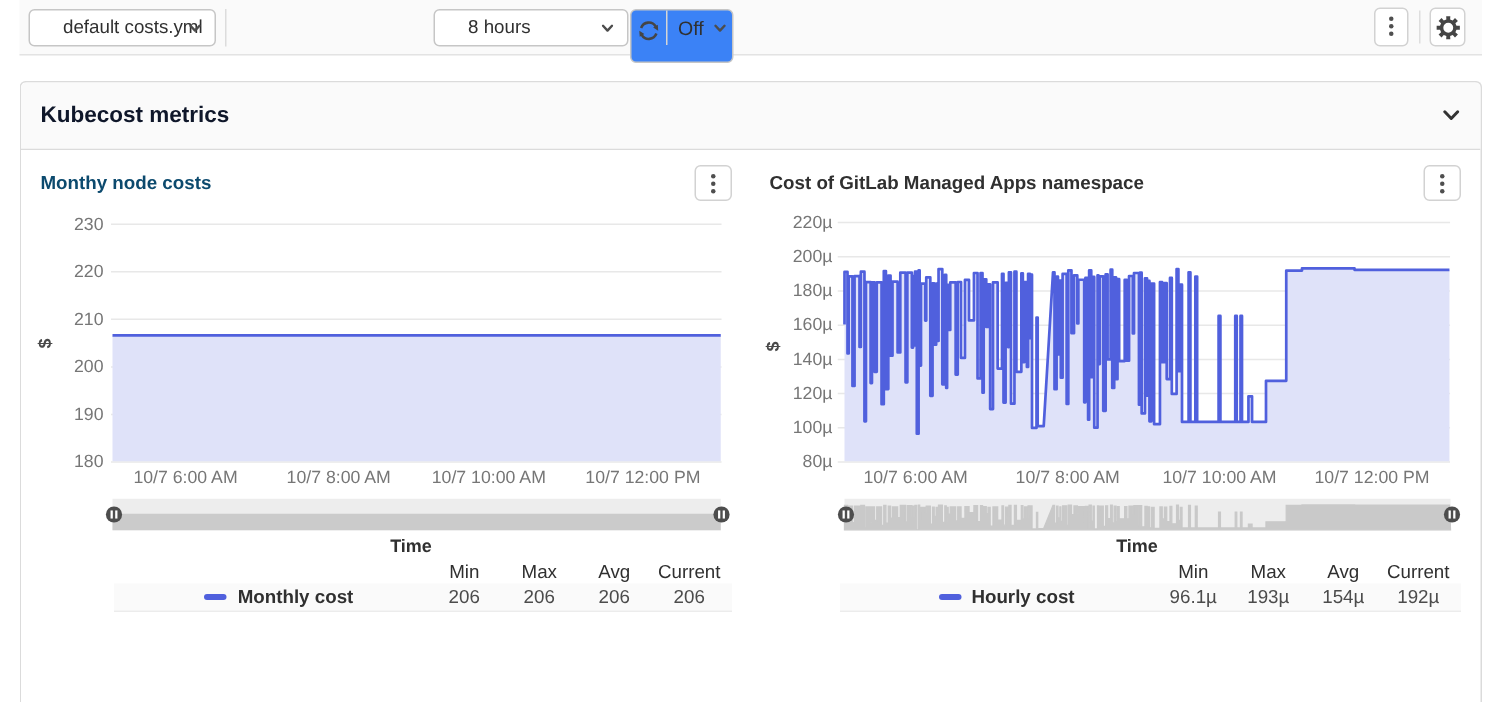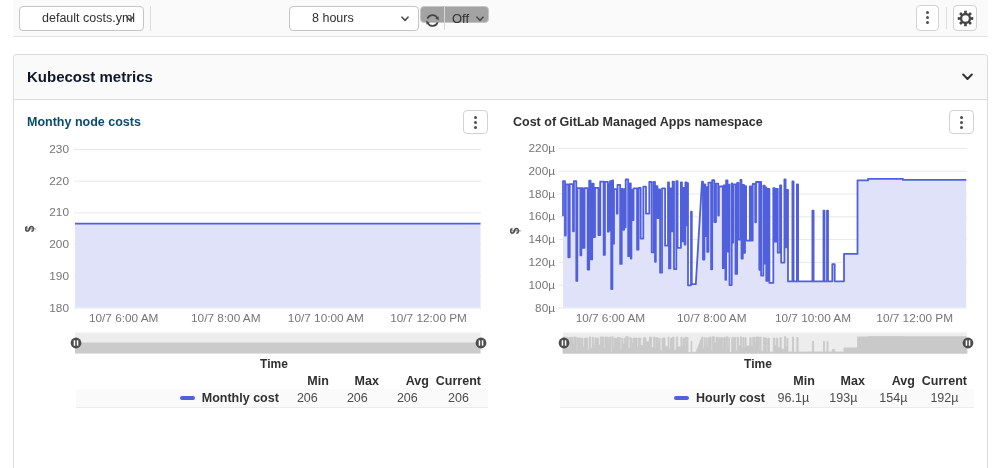--- a/index.html
+++ b/index.html
@@ -7,43 +7,43 @@
 #page { position:relative; width:1000px; height:468px; overflow:hidden; }
 .abs { position:absolute; }
 .sel { position:absolute; top:6px; height:25px; background:#fff; border:1px solid #c6c6c6;
        border-radius:4px; font-size:12.5px; color:#303030; line-height:23px; padding-left:22px; }
 .sel svg { position:absolute; right:9px; top:9px; }
 .btn { position:absolute; background:#fff; border:1px solid #d2d2d2; border-radius:4px; }
 .kebab span { position:absolute; left:50%; width:3px; height:3px; margin-left:-1.5px;
               border-radius:50%; background:#4f4f4f; }
 table.legend { border-collapse:collapse; width:100%; font-size:12.5px; color:#303030; }
 table.legend td, table.legend th { padding:0; white-space:nowrap; }
-table.legend th { font-weight:bold; text-align:right; width:50px; padding-right:7px; height:17px; }
+table.legend th { font-weight:normal; width:50px; padding-right:7px; height:17px; }
 table.legend th.name { width:auto; }
 table.legend tr.data { background:#fafafa; border-bottom:1px solid #ececec; }
 table.legend tr.data td { height:18px; text-align:center; padding-right:7px; color:#4c4c4c; }
-table.legend tr.data td.name { text-align:right; font-weight:bold; padding-left:15px; color:#303030; }
+table.legend tr.data td.name { text-align:center; font-weight:bold; padding-left:15px; color:#303030; }
 .marker { display:inline-block; width:15px; height:3.5px; border-radius:2px; background:#5060dd;
           vertical-align:2px; margin-right:7px; }
 </style>
 </head>
 <body>
 <div id="page">
 
   <div class="abs" style="left:13px; top:0; width:975px; height:37px; background:#fafafa; border-bottom:1px solid #e3e3e3;"></div>
 
   <div class="sel" style="left:19px; width:125px;">default costs.yml<svg width="8" height="6" viewBox="0 0 8 6">
         <path d="M1 1.2 L4 4.4 L7 1.2" stroke="#4d4d4d" stroke-width="1.6" fill="none" stroke-linecap="round" stroke-linejoin="round"></path>
       </svg></div>
   <div class="abs" style="left:150px; top:6px; width:1px; height:25px; background:#dcdcdc;"></div>
   <div class="sel" style="left:289px; width:130px;">8 hours<svg width="8" height="6" viewBox="0 0 8 6">
         <path d="M1 1.2 L4 4.4 L7 1.2" stroke="#4d4d4d" stroke-width="1.6" fill="none" stroke-linecap="round" stroke-linejoin="round"></path>
       </svg></div>
 
-  <div class="abs" style="left:420px; top:6px; width:69px; height:17px; background:#a3a3a3; border:1px solid #c6c6c6; border-radius:4px;">
+  <div class="abs" style="left:420px; top:6px; width:69px; height:36px; background:#3b82f6; border:1px solid #c6c6c6; border-radius:4px;">
     <svg class="abs" style="left:4px; top:6px;" width="15" height="15" viewBox="0 0 16 16">
         <g stroke="#454545" stroke-width="1.8" fill="none">
           <path d="M2.55,6.02 A5.8,5.8 0 0 1 13.02,5.10"></path>
           <path d="M13.45,9.98 A5.8,5.8 0 0 1 2.98,10.90"></path>
         </g>
         <polygon points="14.72,8.04 11.13,5.62 14.42,3.72" fill="#454545"></polygon>
         <polygon points="1.28,7.96 4.87,10.38 1.58,12.28" fill="#454545"></polygon>
       </svg>
     <div class="abs" style="left:23px; top:0; width:1px; height:23px; background:#d5d5d5;"></div>
     <div class="abs" style="left:31px; top:0; font-size:13px; color:#303030; line-height:23px;">Off</div>

